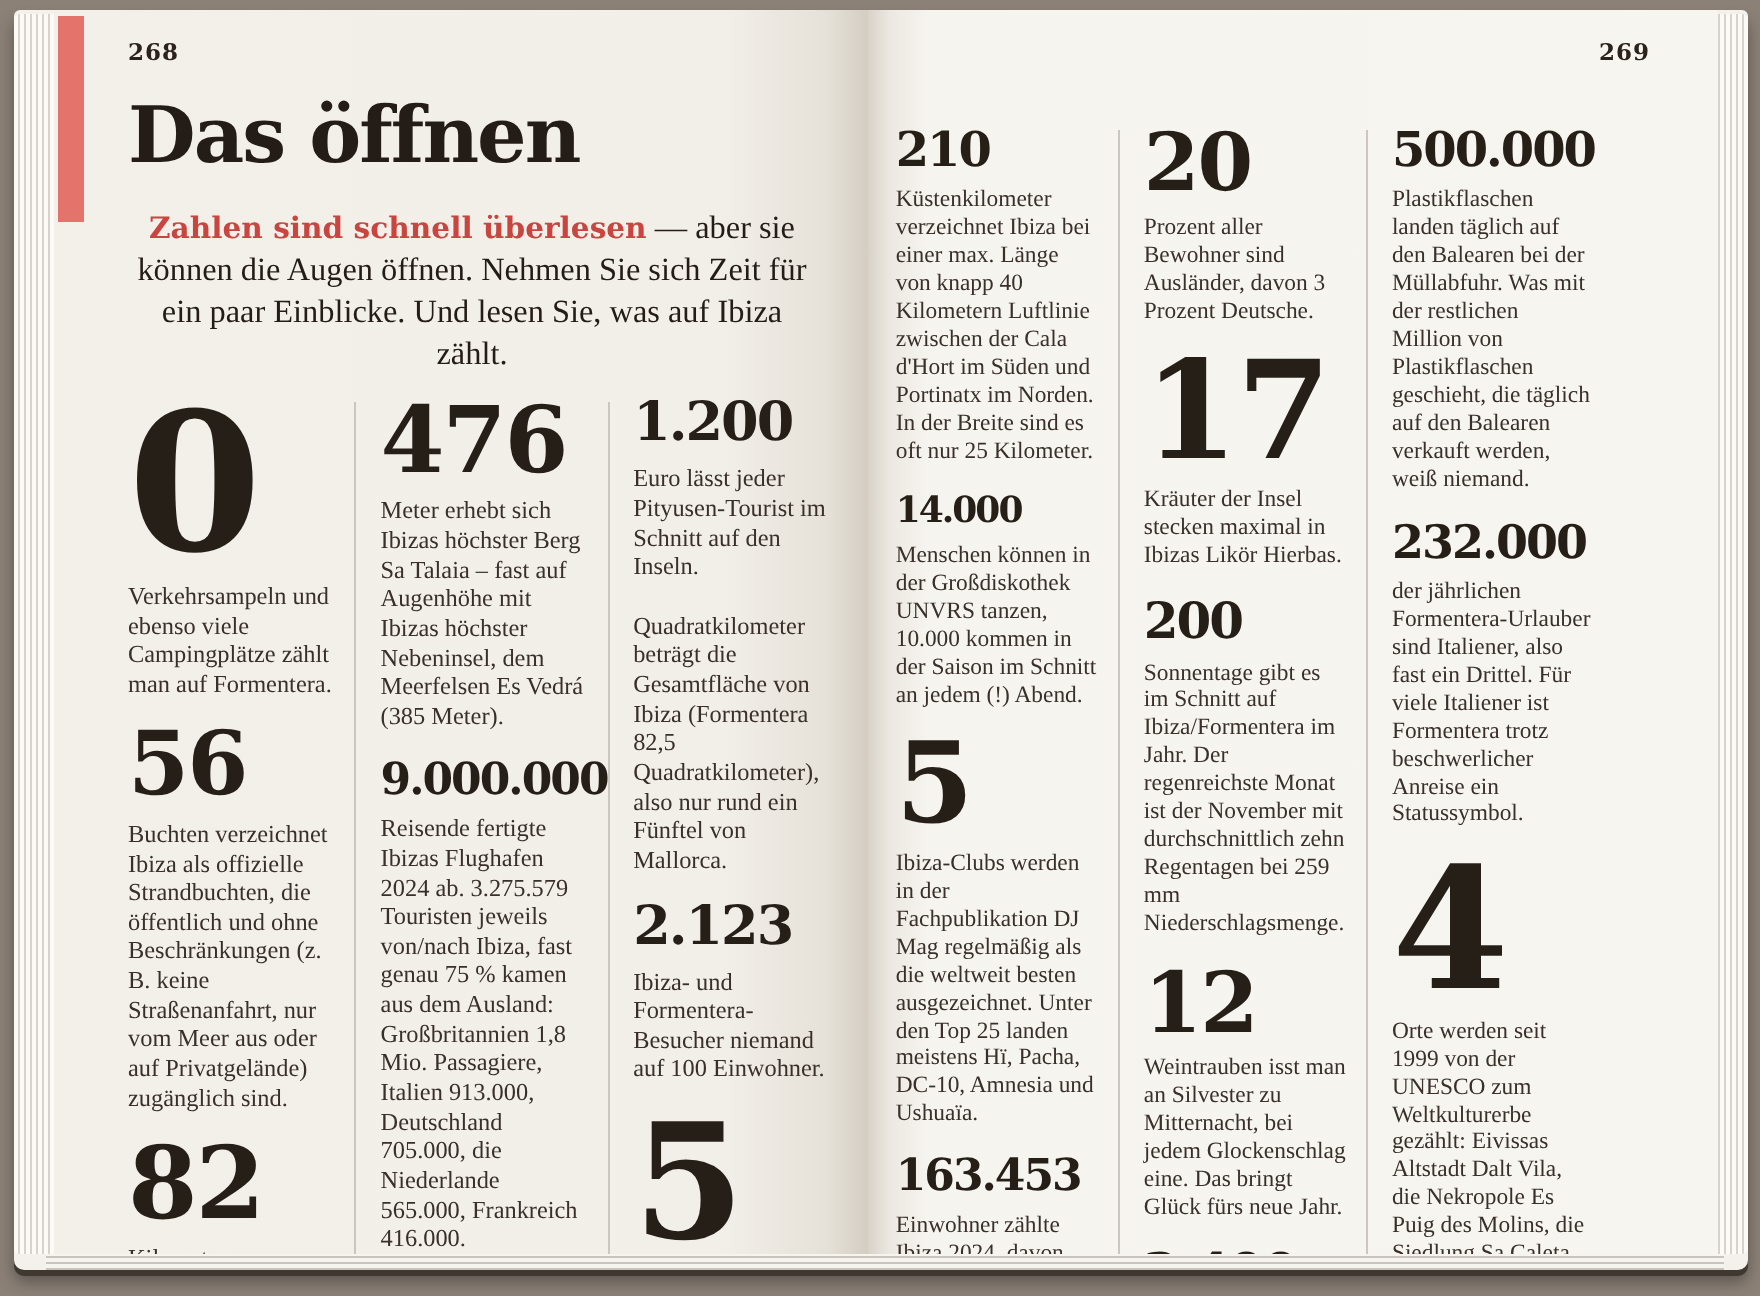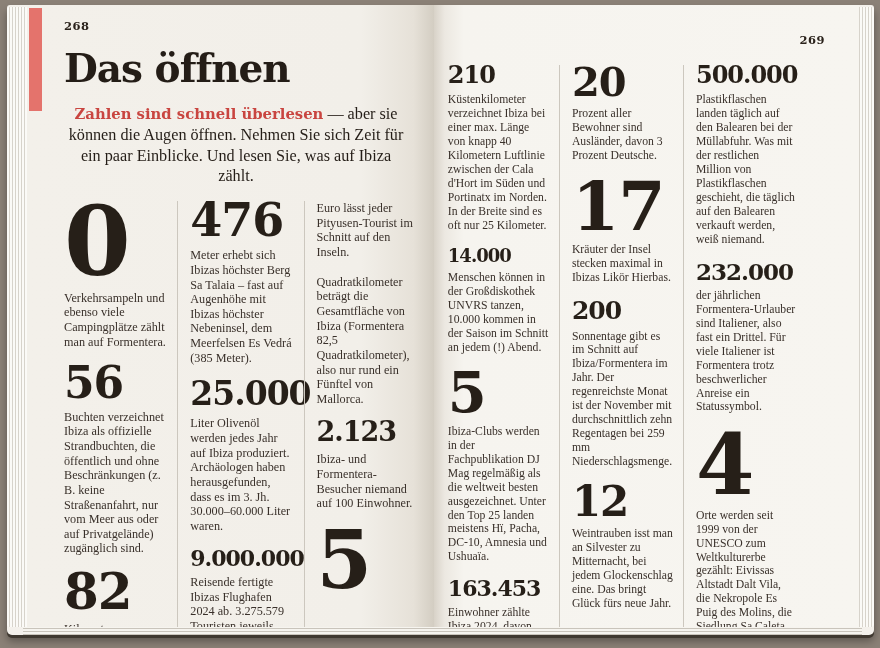--- a/index.html
+++ b/index.html
@@ -14,21 +14,21 @@
   .edge-bottom{position:absolute;left:16px;right:12px;bottom:0;height:8px;
         background:repeating-linear-gradient(0deg,#c9c4bb 0 1px,#f6f4ef 1px 3px);}
   .spread{position:absolute;left:20px;right:15px;top:0;bottom:8px;display:flex;}
   .page{position:relative;box-sizing:border-box;overflow:hidden;color:#342b23;}
   .page-left{width:48.9%;padding:14px 4px 8px 37px;
         background:linear-gradient(90deg,#f3f0ea 0%,#f2efe9 82%,#e6e1d8 95%,#d3cdc2 100%);}
   .page-right{flex:1;padding:14px 52px 8px 14px;
         background:linear-gradient(90deg,#d8d2c8 0%,#ece8e1 2.5%,#f6f4ef 7%,#f7f5f0 100%);}
   .red-bar{position:absolute;left:2px;top:3px;width:13px;height:103px;background:#e4736c;}
   .pn{font-family:"DejaVu Serif", serif;font-weight:bold;font-size:11.5px;letter-spacing:.5px;color:#2a221b;}
-  .pn-right{position:absolute;top:28px;right:34px;}
+  .pn-right{position:absolute;top:14px;right:34px;}
   .title{font-family:"DejaVu Serif", serif;font-weight:bold;font-size:39px;letter-spacing:-1px;
         color:#241d17;margin:16px 0 13px 0;line-height:1;}
   .intro{font-size:16.2px;line-height:1.28;max-width:344px;color:#241d17;margin-bottom:14px;text-align:center;}
   .intro b{font-family:"DejaVu Serif", serif;font-size:14.8px;color:#c94540;font-weight:bold;}
   .cols{display:flex;align-items:stretch;}
   .cols-left{margin-top:6px;}
   .cols-right{margin-top:46px;}
   .col{flex:1;min-width:0;padding:0 10px 0 0;}
   .col + .col{border-left:1px solid #ccc7be;padding-left:12px;}
   .stat{margin-bottom:15px;}
@@ -73,30 +73,27 @@
               <div class="num n50">82</div>
               <p class="cap">Kilometer nordöstlich von Ibiza liegt Mallorca, 87 Kilometer nordwestlich das spanische Festland.</p>
             </div>
           </div>
           <div class="col">
             <div class="stat">
               <div class="num n46">476</div>
               <p class="cap">Meter erhebt sich Ibizas höchster Berg Sa Talaia – fast auf Augenhöhe mit Ibizas höchster Nebeninsel, dem Meerfelsen Es Vedrá (385 Meter).</p>
             </div>
             <div class="stat">
-              <div class="num n33">25.000</div>
-              <p class="cap">Liter Olivenöl werden jedes Jahr auf Ibiza produziert. Archäologen haben herausgefunden, dass es im 3. Jh. 30.000–60.000 Liter waren.</p>
-            </div>
-            <div class="stat">
               <div class="num n22">9.000.000</div>
               <p class="cap">Reisende fertigte Ibizas Flughafen 2024 ab. 3.275.579 Touristen jeweils von/nach Ibiza, fast genau 75 % kamen aus dem Ausland: Großbritannien 1,8 Mio. Passagiere, Italien 913.000, Deutschland 705.000, die Niederlande 565.000, Frankreich 416.000.</p>
             </div>
           </div>
           <div class="col">
             <div class="stat">
+              <div class="num n27">1.200</div>
               <p class="cap">Euro lässt jeder Pityusen-Tourist im Schnitt auf den Inseln.</p>
             </div>
             <div class="stat">
               <p class="cap">Quadratkilometer beträgt die Gesamtfläche von Ibiza (Formentera 82,5 Quadratkilometer), also nur rund ein Fünftel von Mallorca.</p>
             </div>
             <div class="stat">
               <div class="num n27">2.123</div>
               <p class="cap">Ibiza- und Formentera-Besucher niemand auf 100 Einwohner.</p>
             </div>
             <div class="stat">

